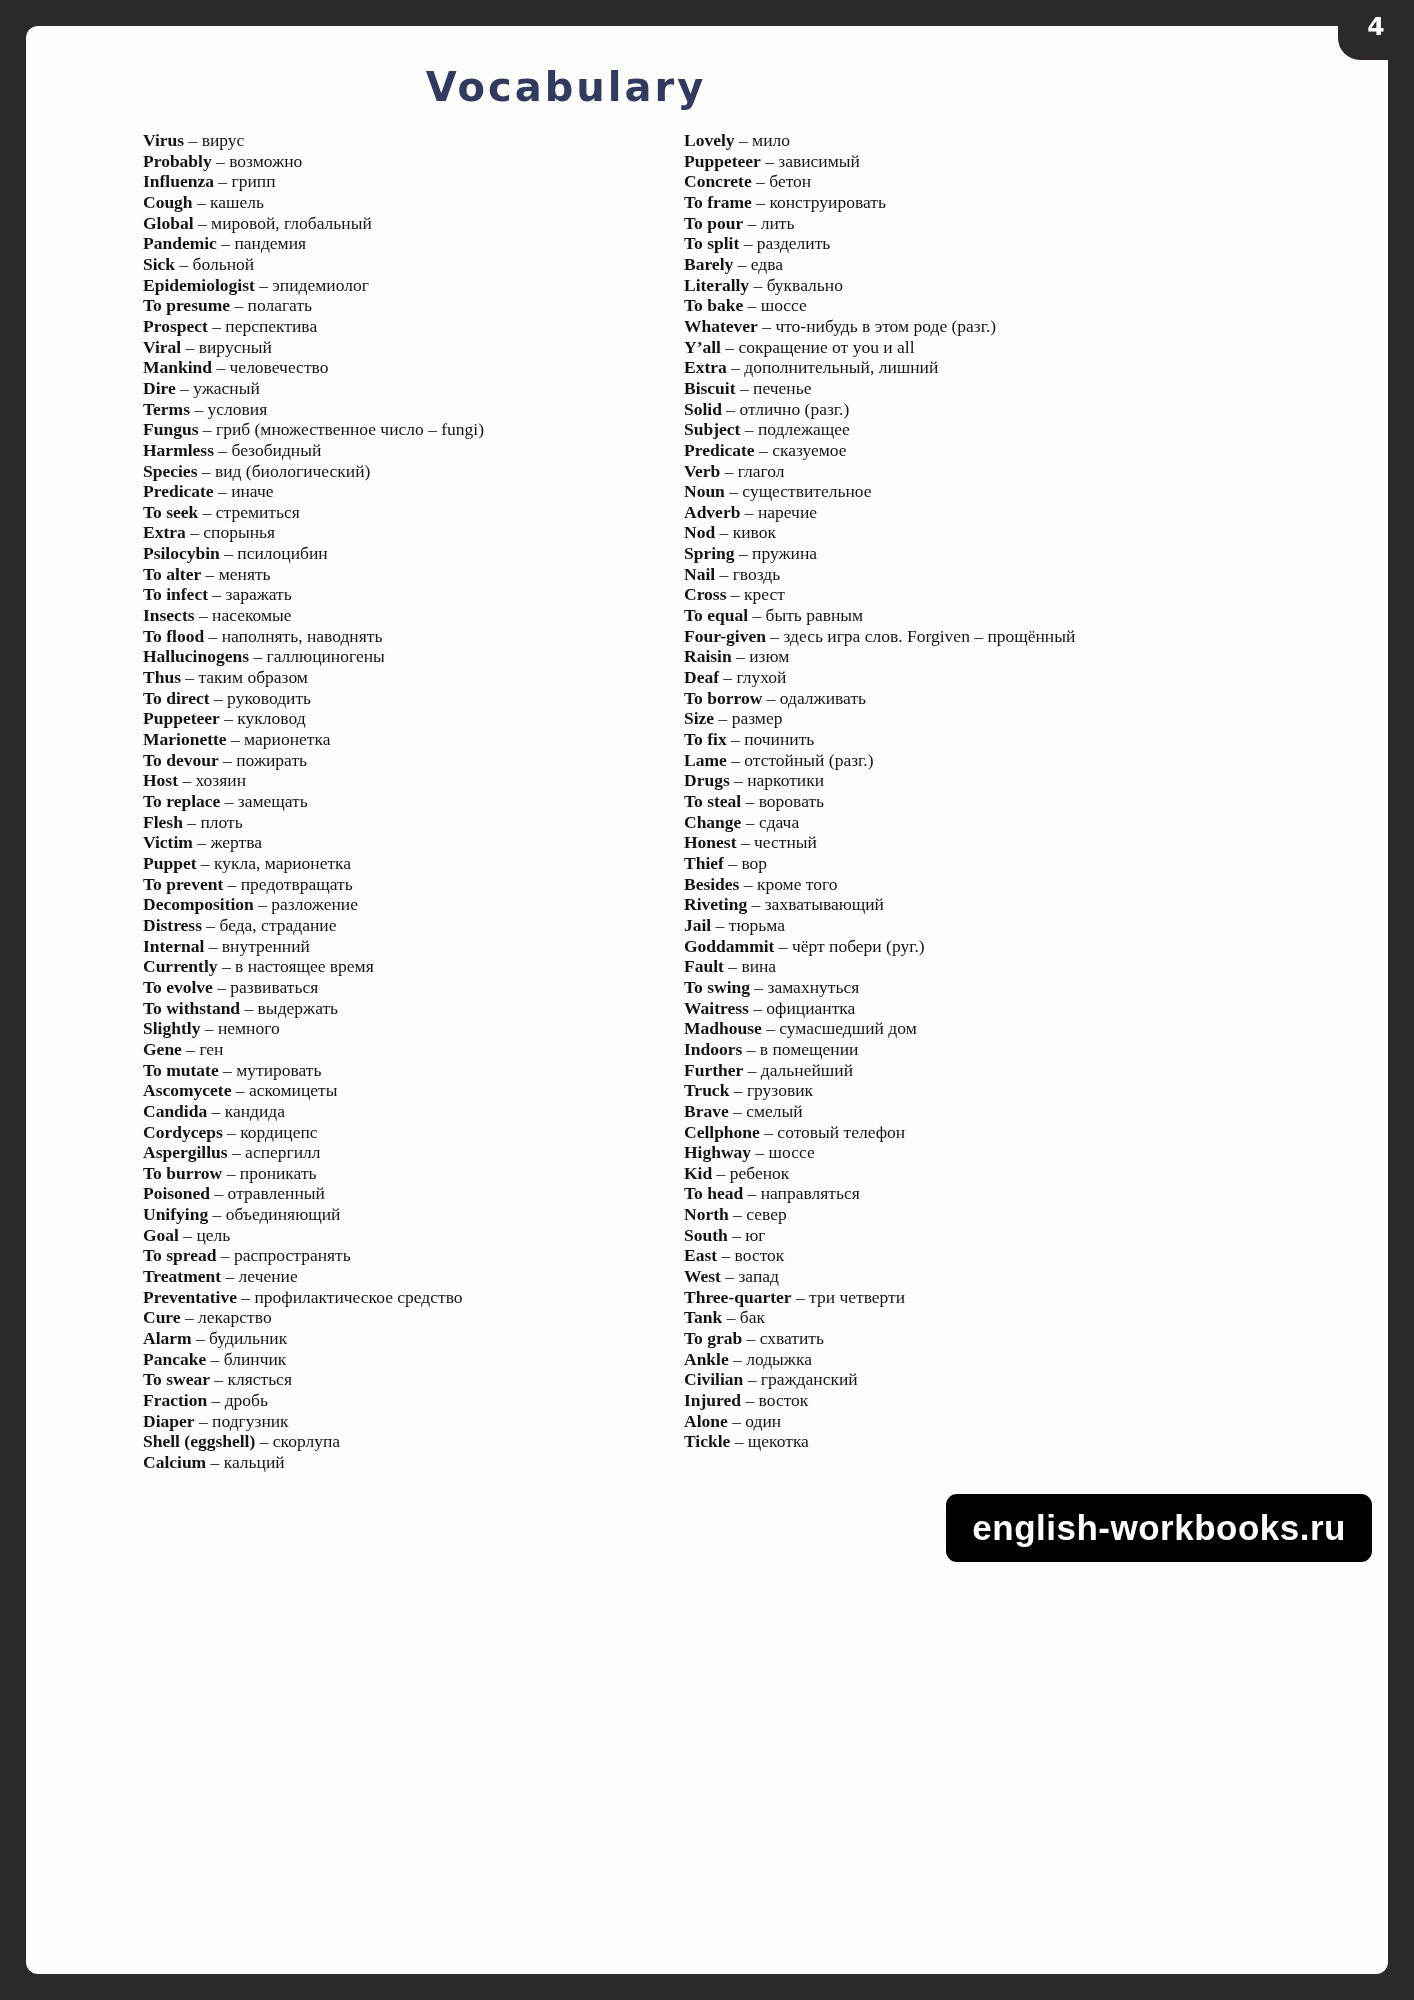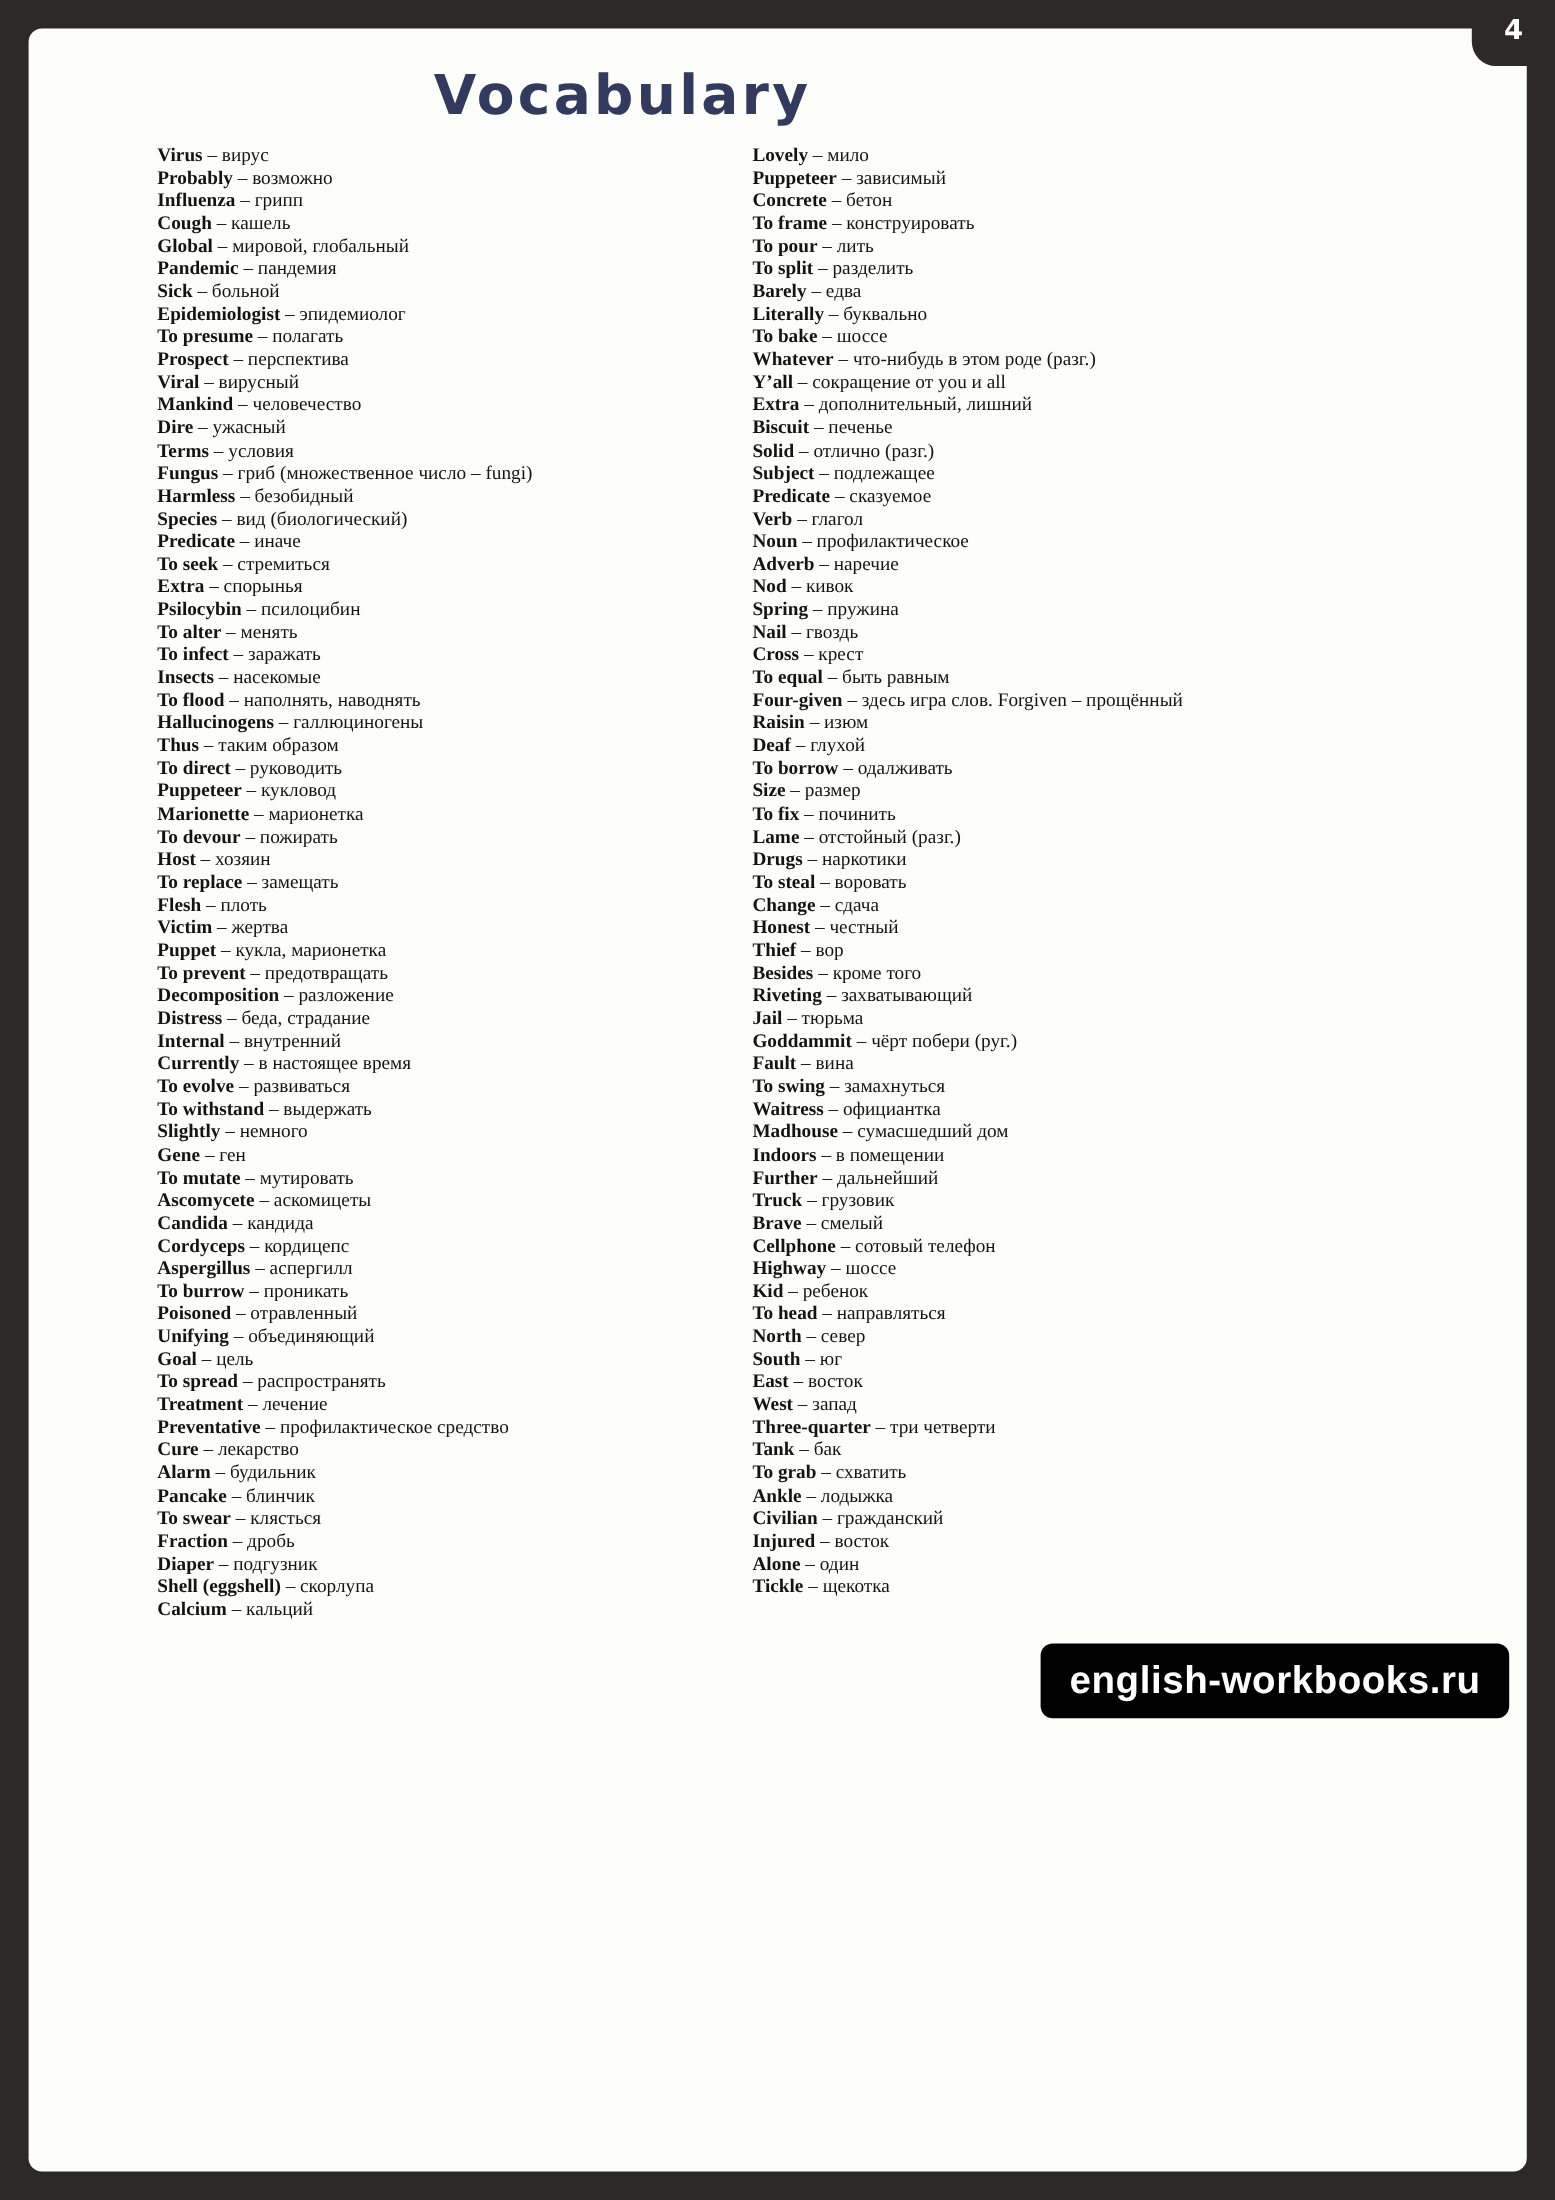--- a/index.html
+++ b/index.html
@@ -32,21 +32,21 @@
     font-weight: bold;
     font-size: 25px;
     padding-bottom: 8px;
   }
   .title {
     margin-top: 30px;
     width: 1080px;
     text-align: center;
     font-family: "DejaVu Sans", sans-serif;
     font-weight: 800;
-    font-size: 50px;
+    font-size: 40px;
     line-height: 62px;
     color: #323a5d;
     letter-spacing: 3px;
   }
   .columns {
     display: flex;
     margin-left: 117px;
     margin-top: 12px;
   }
   .col-left  { width: 505px; font-family: Liberation Serif, serif; }
@@ -241,21 +241,21 @@
         <div class="entry"><span class="term">Biscuit</span><span class="sep"> – </span><span class="def">печенье</span></div>
 
         <div class="entry"><span class="term">Solid</span><span class="sep"> – </span><span class="def">отлично (разг.)</span></div>
 
         <div class="entry"><span class="term">Subject</span><span class="sep"> – </span><span class="def">подлежащее</span></div>
 
         <div class="entry"><span class="term">Predicate</span><span class="sep"> – </span><span class="def">сказуемое</span></div>
 
         <div class="entry"><span class="term">Verb</span><span class="sep"> – </span><span class="def">глагол</span></div>
 
-        <div class="entry"><span class="term">Noun</span><span class="sep"> – </span><span class="def">профилактическое</span></div>
+        <div class="entry"><span class="term">Noun</span><span class="sep"> – </span><span class="def">существительное</span></div>
 
         <div class="entry"><span class="term">Adverb</span><span class="sep"> – </span><span class="def">наречие</span></div>
 
         <div class="entry"><span class="term">Nod</span><span class="sep"> – </span><span class="def">кивок</span></div>
 
         <div class="entry"><span class="term">Spring</span><span class="sep"> – </span><span class="def">пружина</span></div>
 
         <div class="entry"><span class="term">Nail</span><span class="sep"> – </span><span class="def">гвоздь</span></div>
 
         <div class="entry"><span class="term">Cross</span><span class="sep"> – </span><span class="def">крест</span></div>

